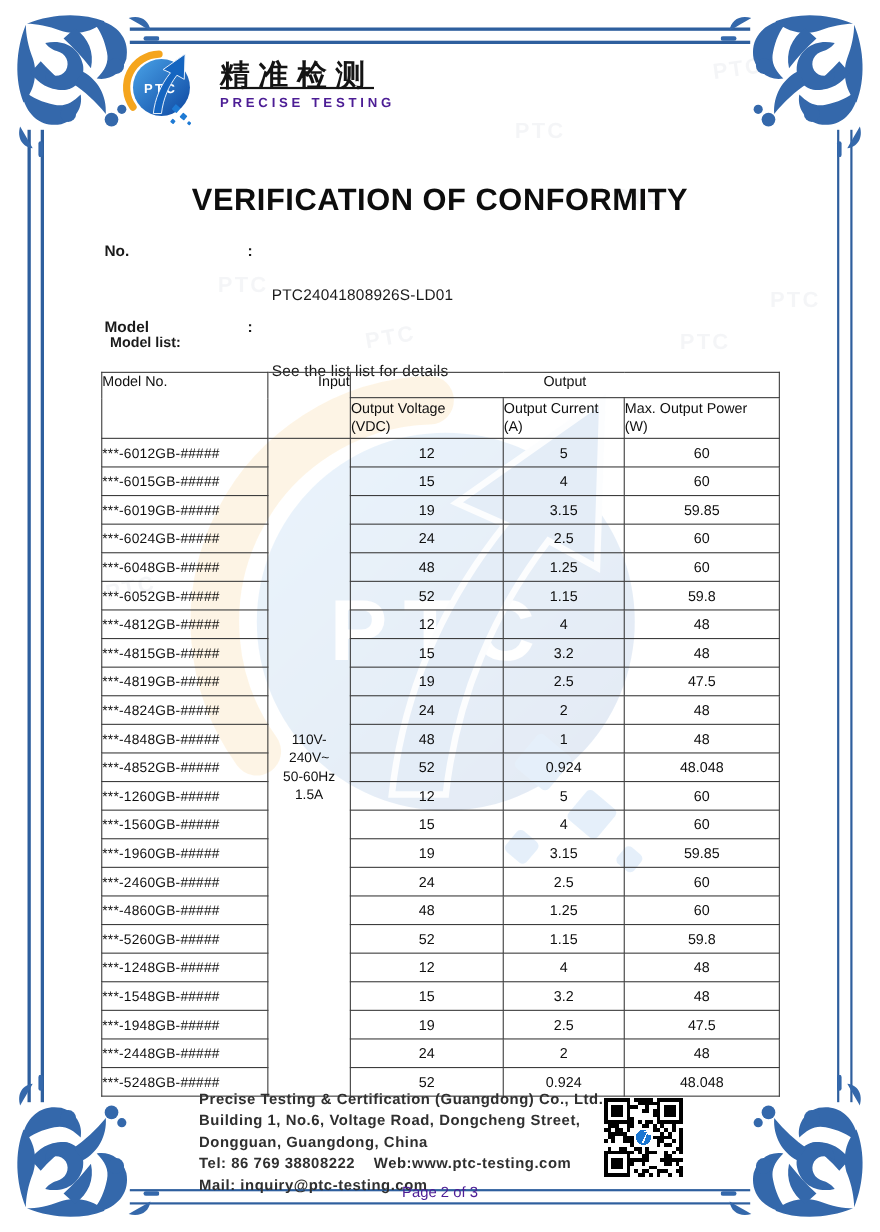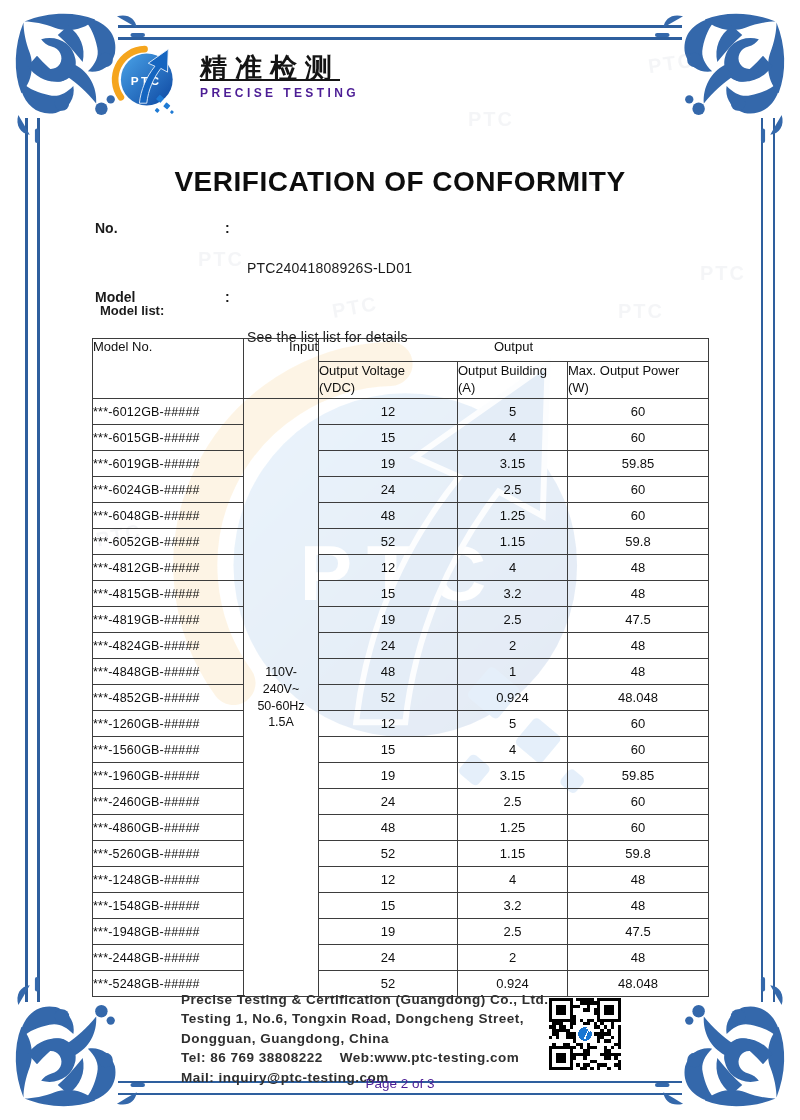--- a/index.html
+++ b/index.html
@@ -183,21 +183,21 @@
         <th class="th-top th-model" rowspan="2">Model No.</th>
         <th class="th-top" rowspan="2">Input</th>
         <th class="th-top" colspan="3" style="text-align:center">Output</th>
       </tr>
       <tr>
         <th class="th-sub">
           <span style="display:block">Output Voltage</span>
           <span style="display:block">(VDC)</span>
         </th>
         <th class="th-sub">
-          <span style="display:block">Output Building</span>
+          <span style="display:block">Output Current</span>
           <span style="display:block">(A)</span>
         </th>
         <th class="th-sub">
           <span style="display:block">Max. Output Power</span>
           <span style="display:block">(W)</span>
         </th>
       </tr>
     </thead>
     <tbody>
         <tr>
@@ -337,21 +337,21 @@
           <td class="c-model">***-5248GB-#####</td>
           <td class="c-num">52</td>
         <td class="c-num">0.924</td>
         <td class="c-num">48.048</td>
         </tr>
       </tbody>
   </table>
 
   <div class="footer-block">
       <div class="footer-line">Precise Testing &amp; Certification (Guangdong) Co., Ltd.</div>
-      <div class="footer-line">Testing 1, No.6, Tongxin Road, Dongcheng Street,</div>
+      <div class="footer-line">Building 1, No.6, Voltage Road, Dongcheng Street,</div>
       <div class="footer-line">Dongguan, Guangdong, China</div>
       <div class="footer-line">Tel: 86 769 38808222    Web:www.ptc-testing.com</div>
       <div class="footer-line">Mail: inquiry@ptc-testing.com</div>
     </div>
   <svg class="qr" viewBox="0 0 21 21" shape-rendering="crispEdges">
       <rect x="8" y="0" width="1" height="1"></rect>
       <rect x="9" y="0" width="1" height="1"></rect>
       <rect x="10" y="0" width="1" height="1"></rect>
       <rect x="11" y="0" width="1" height="1"></rect>
       <rect x="12" y="0" width="1" height="1"></rect>

